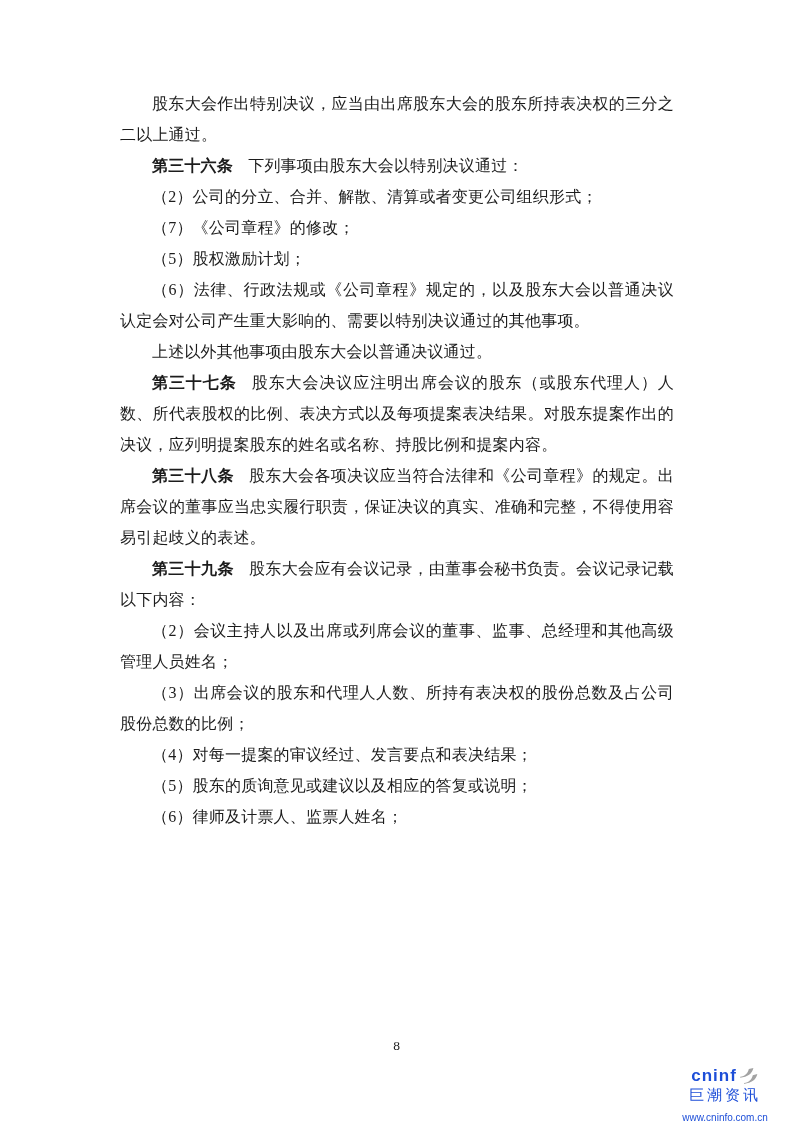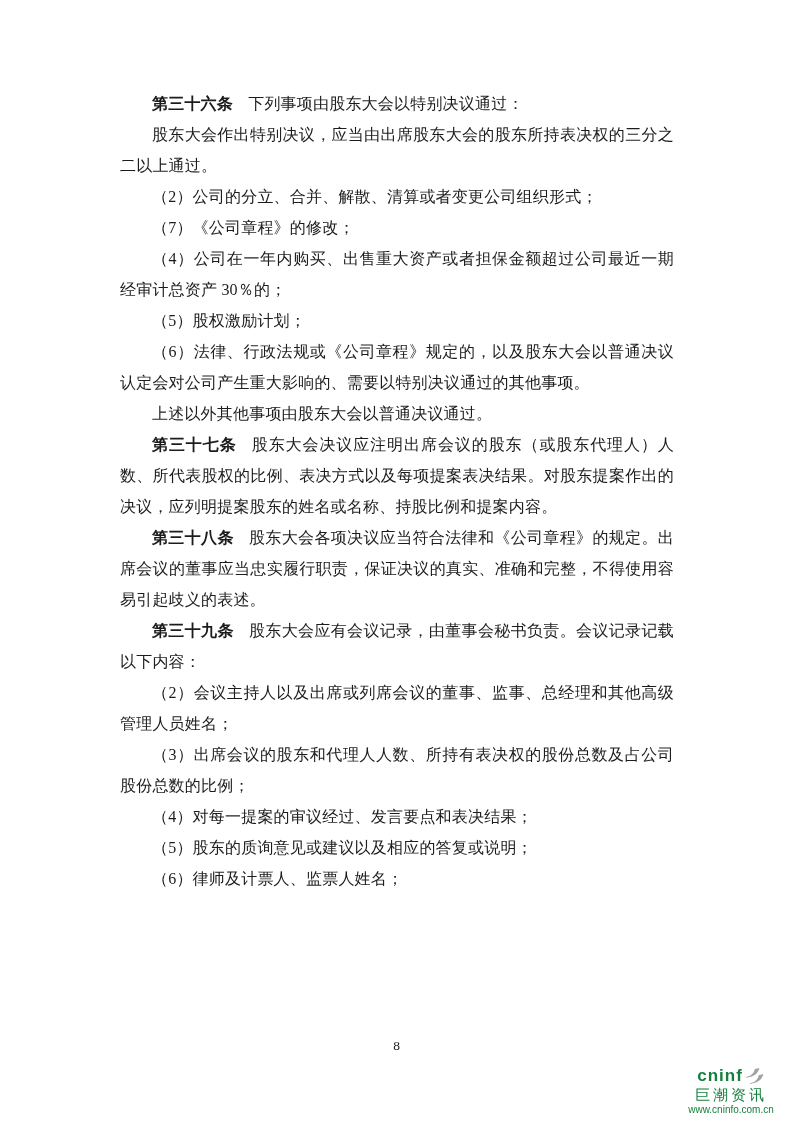--- a/index.html
+++ b/index.html
@@ -41,25 +41,25 @@
     position: absolute;
     left: 0;
     right: 0;
     top: 1038px;
     text-align: center;
     font-size: 13.5px;
     color: #222222;
   }
   .logo {
     position: absolute;
-    right: 3px;
+    right: 9px;
     top: 1064px;
     width: 118px;
     text-align: center;
-    color: #15803d;
+    color: #1d4ed8;
     font-family: "Liberation Sans", "DejaVu Sans", sans-serif;
     line-height: 1;
   }
   .logo-row1 {
     display: flex;
     align-items: center;
     justify-content: center;
     height: 22px;
   }
   .brand {
@@ -78,35 +78,34 @@
     height: 21px;
     display: block;
   }
   .brand-cn {
     font-size: 15px;
     letter-spacing: 3px;
     margin-top: 1px;
   }
   .logo-url {
     font-size: 10px;
-    margin-top: 3px;
+    margin-top: 11px;
     white-space: nowrap;
   }
 </style>
 </head>
 <body>
 
 <div class="page">
 
   <main class="content">
+    <p class="para"><b class="lead"></b><span>股东大会作出特别决议，应当由出席股东大会的股东所持表决权的三分之二以上通过。</span></p>
     <p class="para"><b class="lead">第三十六条</b><span>下列事项由股东大会以特别决议通过：</span></p>
-    <p class="para"><b class="lead"></b><span>股东大会作出特别决议，应当由出席股东大会的股东所持表决权的三分之二以上通过。</span></p>
     <p class="para"><b class="lead"></b><span>（2）公司的分立、合并、解散、清算或者变更公司组织形式；</span></p>
     <p class="para"><b class="lead"></b><span>（7）《公司章程》的修改；</span></p>
-    <p class="para"><b class="lead"></b><span>（4）公司在一年内购买、出售重大资产或者担保金额超过公司最近一期经审计总资产 30％的；</span></p>
     <p class="para"><b class="lead"></b><span>（5）股权激励计划；</span></p>
     <p class="para"><b class="lead"></b><span>（6）法律、行政法规或《公司章程》规定的，以及股东大会以普通决议认定会对公司产生重大影响的、需要以特别决议通过的其他事项。</span></p>
     <p class="para"><b class="lead"></b><span>上述以外其他事项由股东大会以普通决议通过。</span></p>
     <p class="para"><b class="lead">第三十七条</b><span>股东大会决议应注明出席会议的股东（或股东代理人）人数、所代表股权的比例、表决方式以及每项提案表决结果。对股东提案作出的决议，应列明提案股东的姓名或名称、持股比例和提案内容。</span></p>
     <p class="para"><b class="lead">第三十八条</b><span>股东大会各项决议应当符合法律和《公司章程》的规定。出席会议的董事应当忠实履行职责，保证决议的真实、准确和完整，不得使用容易引起歧义的表述。</span></p>
     <p class="para"><b class="lead">第三十九条</b><span>股东大会应有会议记录，由董事会秘书负责。会议记录记载以下内容：</span></p>
     <p class="para"><b class="lead"></b><span>（2）会议主持人以及出席或列席会议的董事、监事、总经理和其他高级管理人员姓名；</span></p>
     <p class="para"><b class="lead"></b><span>（3）出席会议的股东和代理人人数、所持有表决权的股份总数及占公司股份总数的比例；</span></p>
     <p class="para"><b class="lead"></b><span>（4）对每一提案的审议经过、发言要点和表决结果；</span></p>
     <p class="para"><b class="lead"></b><span>（5）股东的质询意见或建议以及相应的答复或说明；</span></p>

